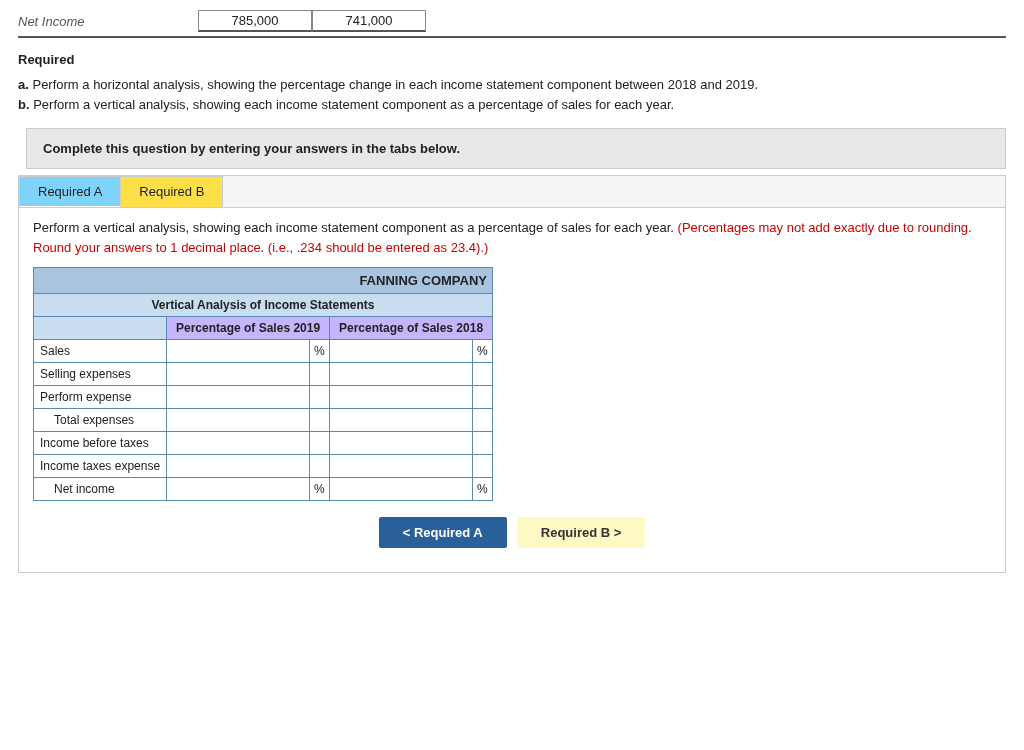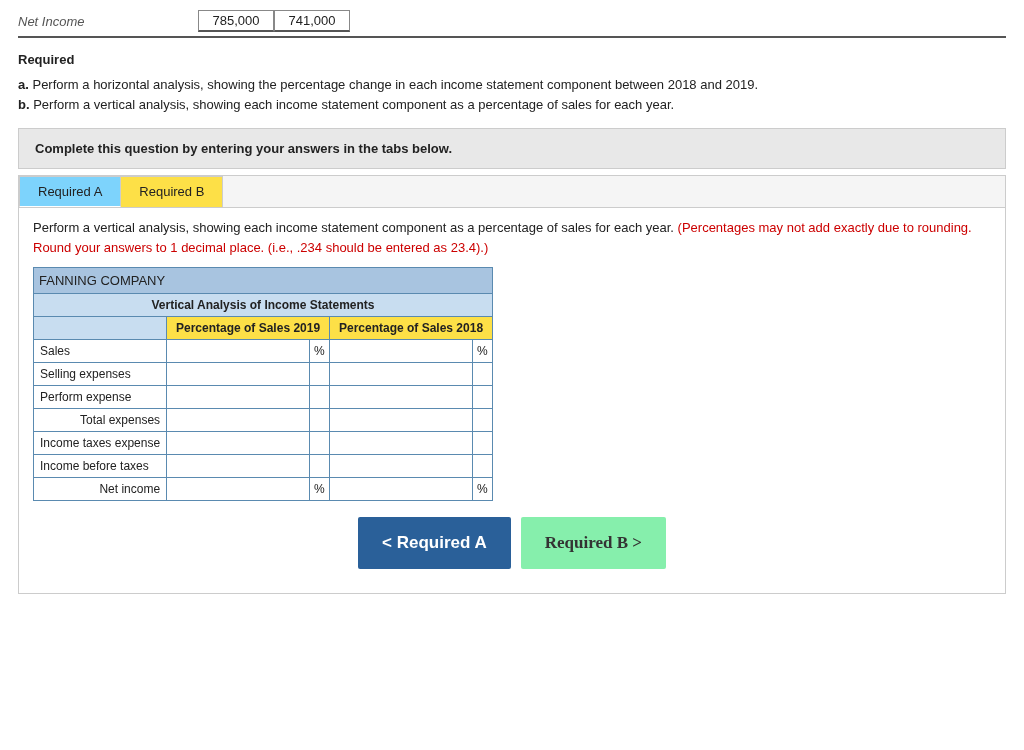--- a/index.html
+++ b/index.html
@@ -33,21 +33,21 @@
       font-size: 13px;
     }
 
     .net-income-values {
       display: flex;
       gap: 0;
     }
 
     .value-box {
       border: 1px solid #888;
-      width: 76px;
+      width: 114px;
       text-align: center;
       padding: 2px 4px;
       font-size: 13px;
       background: #fff;
       border-bottom: 2px solid #555;
     }
 
     .required-heading {
       font-weight: bold;
       margin-bottom: 8px;
@@ -61,21 +61,21 @@
     }
 
     .instructions .label {
       font-weight: bold;
     }
 
     .complete-box {
       background: #e8e8e8;
       border: 1px solid #ccc;
       padding: 12px 16px;
-      margin: 14px 0 0 0;
+      margin: 14px 0 0 8px;
       font-weight: bold;
       font-size: 13px;
     }
 
     .tabs-container {
       border: 1px solid #ccc;
       margin-top: 0;
     }
 
     .tabs-header {
@@ -125,57 +125,56 @@
     }
 
     .analysis-table {
       border-collapse: collapse;
       width: 460px;
       font-size: 12px;
     }
 
     .analysis-table .company-header {
       background: #a8c4e0;
-      text-align: left;
-      font-weight: normal;
+      text-align: right;
+      font-weight: bold;
       padding: 5px;
       border: 1px solid #5a8ab0;
       font-size: 13px;
     }
 
     .analysis-table .sub-header {
       background: #c8ddf0;
       text-align: center;
       font-weight: bold;
       padding: 4px;
       border: 1px solid #5a8ab0;
       font-size: 12px;
     }
 
     .analysis-table .col-header {
-      background: #fde047;
+      background: #c4b5fd;
       text-align: center;
       font-weight: bold;
       padding: 4px 6px;
       border: 1px solid #5a8ab0;
       font-size: 12px;
       vertical-align: middle;
     }
 
     .analysis-table td.row-label {
       padding: 3px 6px;
       border: 1px solid #5a8ab0;
       background: #fff;
       white-space: nowrap;
       font-size: 12px;
     }
 
     .analysis-table td.row-label.indented {
       padding-left: 20px;
-      text-align: right;
     }
 
     .analysis-table td.input-cell {
       border: 1px solid #5a8ab0;
       padding: 0;
       background: #fff;
     }
 
     .input-wrapper {
       display: flex;
@@ -202,37 +201,36 @@
 
     .bottom-nav {
       display: flex;
       gap: 10px;
       margin-top: 10px;
       padding: 0 0 10px 0;
       justify-content: center;
     }
 
     .nav-btn {
-      padding: 16px 24px;
-      font-size: 17px;
+      padding: 8px 24px;
+      font-size: 13px;
       border: none;
       cursor: pointer;
       font-weight: bold;
       border-radius: 2px;
     }
 
     .nav-btn.active-btn {
       background: #2a6099;
       color: #fff;
     }
 
     .nav-btn.inactive-btn {
-      background: #86efac;
+      background: #fef9c3;
       color: #333;
-      font-family: Liberation Serif, serif;
     }
   </style>
 </head>
 <body>
 
 <div class="top-section">
   <div class="net-income-row">
     <span class="net-income-label" style="font-style:italic;color:#555;">Net Income</span>
     <div class="net-income-values">
       <div class="value-box">785,000</div>
@@ -333,36 +331,36 @@
               </td>
               <td class="input-cell" style="width: 20px;"></td>
               <td class="input-cell">
                 <div class="input-wrapper">
                   <input type="text" style="">
                 </div>
               </td>
               <td class="input-cell" style="width: 20px;"></td>
             </tr>
             <tr>
+              <td class="row-label">Income before taxes</td>
+              <td class="input-cell">
+                <div class="input-wrapper">
+                  <input type="text" style="">
+                </div>
+              </td>
+              <td class="input-cell" style="width: 20px;"></td>
+              <td class="input-cell">
+                <div class="input-wrapper">
+                  <input type="text" style="">
+                </div>
+              </td>
+              <td class="input-cell" style="width: 20px;"></td>
+            </tr>
+            <tr>
               <td class="row-label">Income taxes expense</td>
-              <td class="input-cell">
-                <div class="input-wrapper">
-                  <input type="text" style="">
-                </div>
-              </td>
-              <td class="input-cell" style="width: 20px;"></td>
-              <td class="input-cell">
-                <div class="input-wrapper">
-                  <input type="text" style="">
-                </div>
-              </td>
-              <td class="input-cell" style="width: 20px;"></td>
-            </tr>
-            <tr>
-              <td class="row-label">Income before taxes</td>
               <td class="input-cell">
                 <div class="input-wrapper">
                   <input type="text" style="">
                 </div>
               </td>
               <td class="input-cell" style="width: 20px;"></td>
               <td class="input-cell">
                 <div class="input-wrapper">
                   <input type="text" style="">
                 </div>

